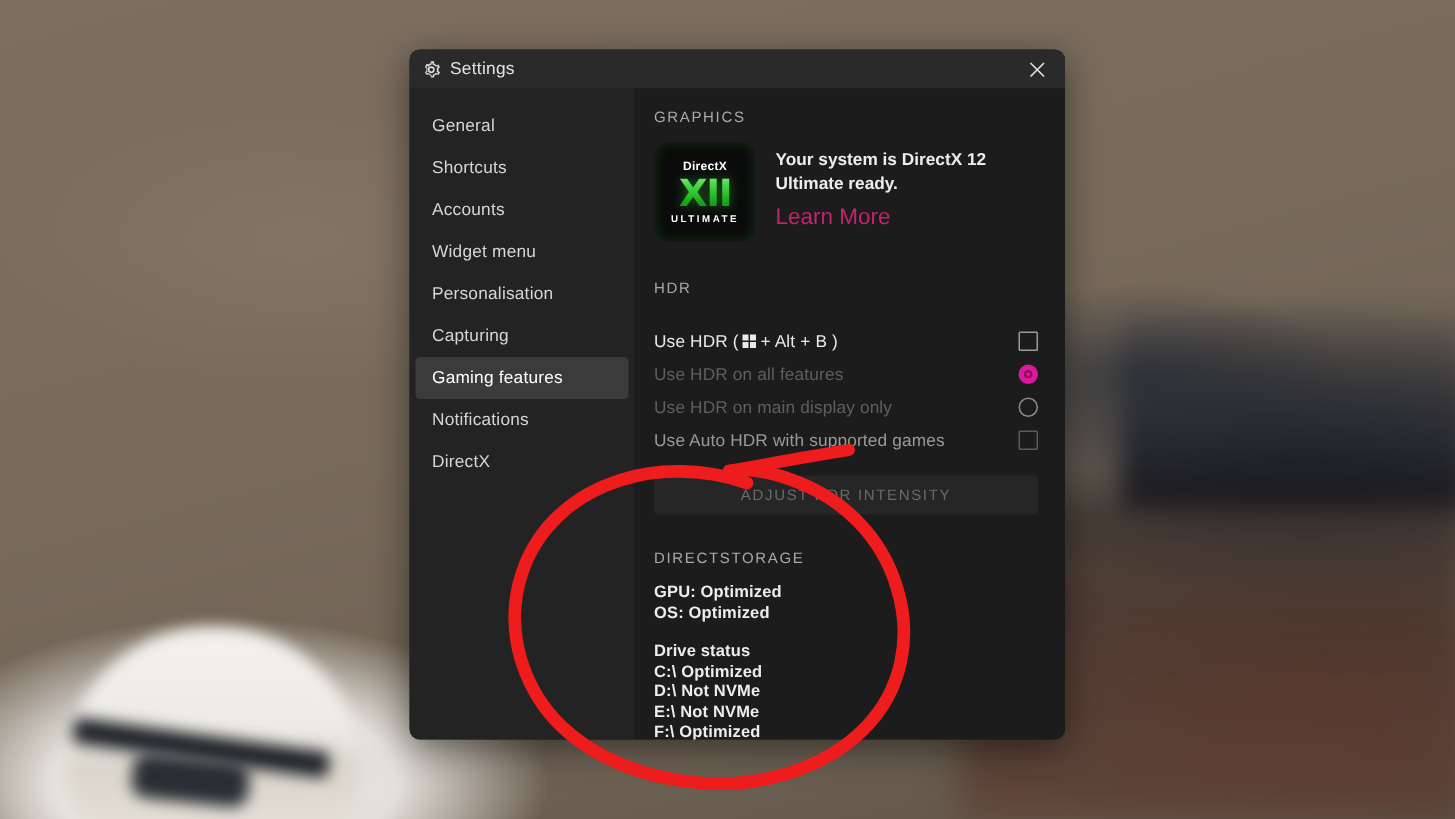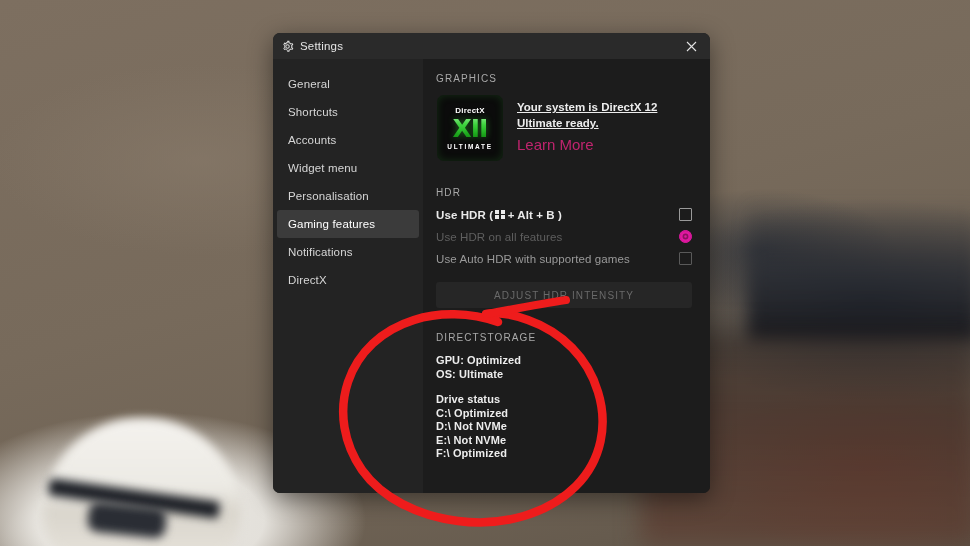--- a/index.html
+++ b/index.html
@@ -198,44 +198,43 @@
     letter-spacing: 1.7px;
     margin-top: 2px;
   }
   #directx-text { margin-left: 14px; padding-top: 4px; }
   #directx-message {
     color: #ededed;
     font-size: 11.5px;
     font-weight: bold;
     line-height: 16px;
     max-width: 175px;
-    text-decoration: underline;
   }
   #learn-more-link {
     display: inline-block;
     margin-top: 5px;
     color: #c0246e;
     font-size: 15px;
     cursor: pointer;
     text-decoration: none;
   }
 
   
-  #hdr-head { margin-bottom: 6px; }
+  #hdr-head { margin-bottom: 19px; }
   .opt-row {
     display: flex;
     align-items: center;
     justify-content: space-between;
     height: 21px;
     margin-bottom: 1px;
   }
   .opt-label {
     font-size: 11.5px;
     color: #eaeaea;
-    font-weight: bold;
+    font-weight: normal;
     letter-spacing: .1px;
     display: flex;
     align-items: center;
     gap: 0;
   }
   .opt-row.disabled .opt-label { color: #5f5f5f; font-weight: normal; }
   .opt-row.semi .opt-label { color: #9a9a9a; font-weight: normal; }
   .win-key {
     display: inline-grid;
     grid-template-columns: 4px 4px;
@@ -340,20 +339,23 @@
       </div>
       <div class="nav-item">
         <span>Accounts</span>
       </div>
       <div class="nav-item">
         <span>Widget menu</span>
       </div>
       <div class="nav-item">
         <span>Personalisation</span>
       </div>
+      <div class="nav-item">
+        <span>Capturing</span>
+      </div>
       <div class="nav-item selected">
         <span>Gaming features</span>
       </div>
       <div class="nav-item">
         <span>Notifications</span>
       </div>
       <div class="nav-item">
         <span>DirectX</span>
       </div>
     </nav>
@@ -388,32 +390,36 @@
           <span>+ Alt + B )</span>
         </span>
         <span class="checkbox"></span>
       </div>
 
       <div class="opt-row disabled">
         <span class="opt-label">Use HDR on all features</span>
         <span class="radio checked"></span>
       </div>
 
+      <div class="opt-row disabled">
+        <span class="opt-label">Use HDR on main display only</span>
+        <span class="radio"></span>
+      </div>
 
       <div class="opt-row semi">
         <span class="opt-label">Use Auto HDR with supported games</span>
         <span class="checkbox dim"></span>
       </div>
 
       <button id="adjust-hdr-button">ADJUST HDR INTENSITY</button>
 
       <div class="section-head" id="directstorage-head">DIRECTSTORAGE</div>
 
       <div class="ds-line">GPU: Optimized</div>
-      <div class="ds-line">OS: Ultimate</div>
+      <div class="ds-line">OS: Optimized</div>
 
       <div id="ds-drive-group">
         <div class="ds-line">Drive status</div>
         <div class="ds-line">C:\ Optimized</div>
         <div class="ds-line">D:\ Not NVMe</div>
         <div class="ds-line">E:\ Not NVMe</div>
         <div class="ds-line">F:\ Optimized</div>
       </div>
 
     </section>

